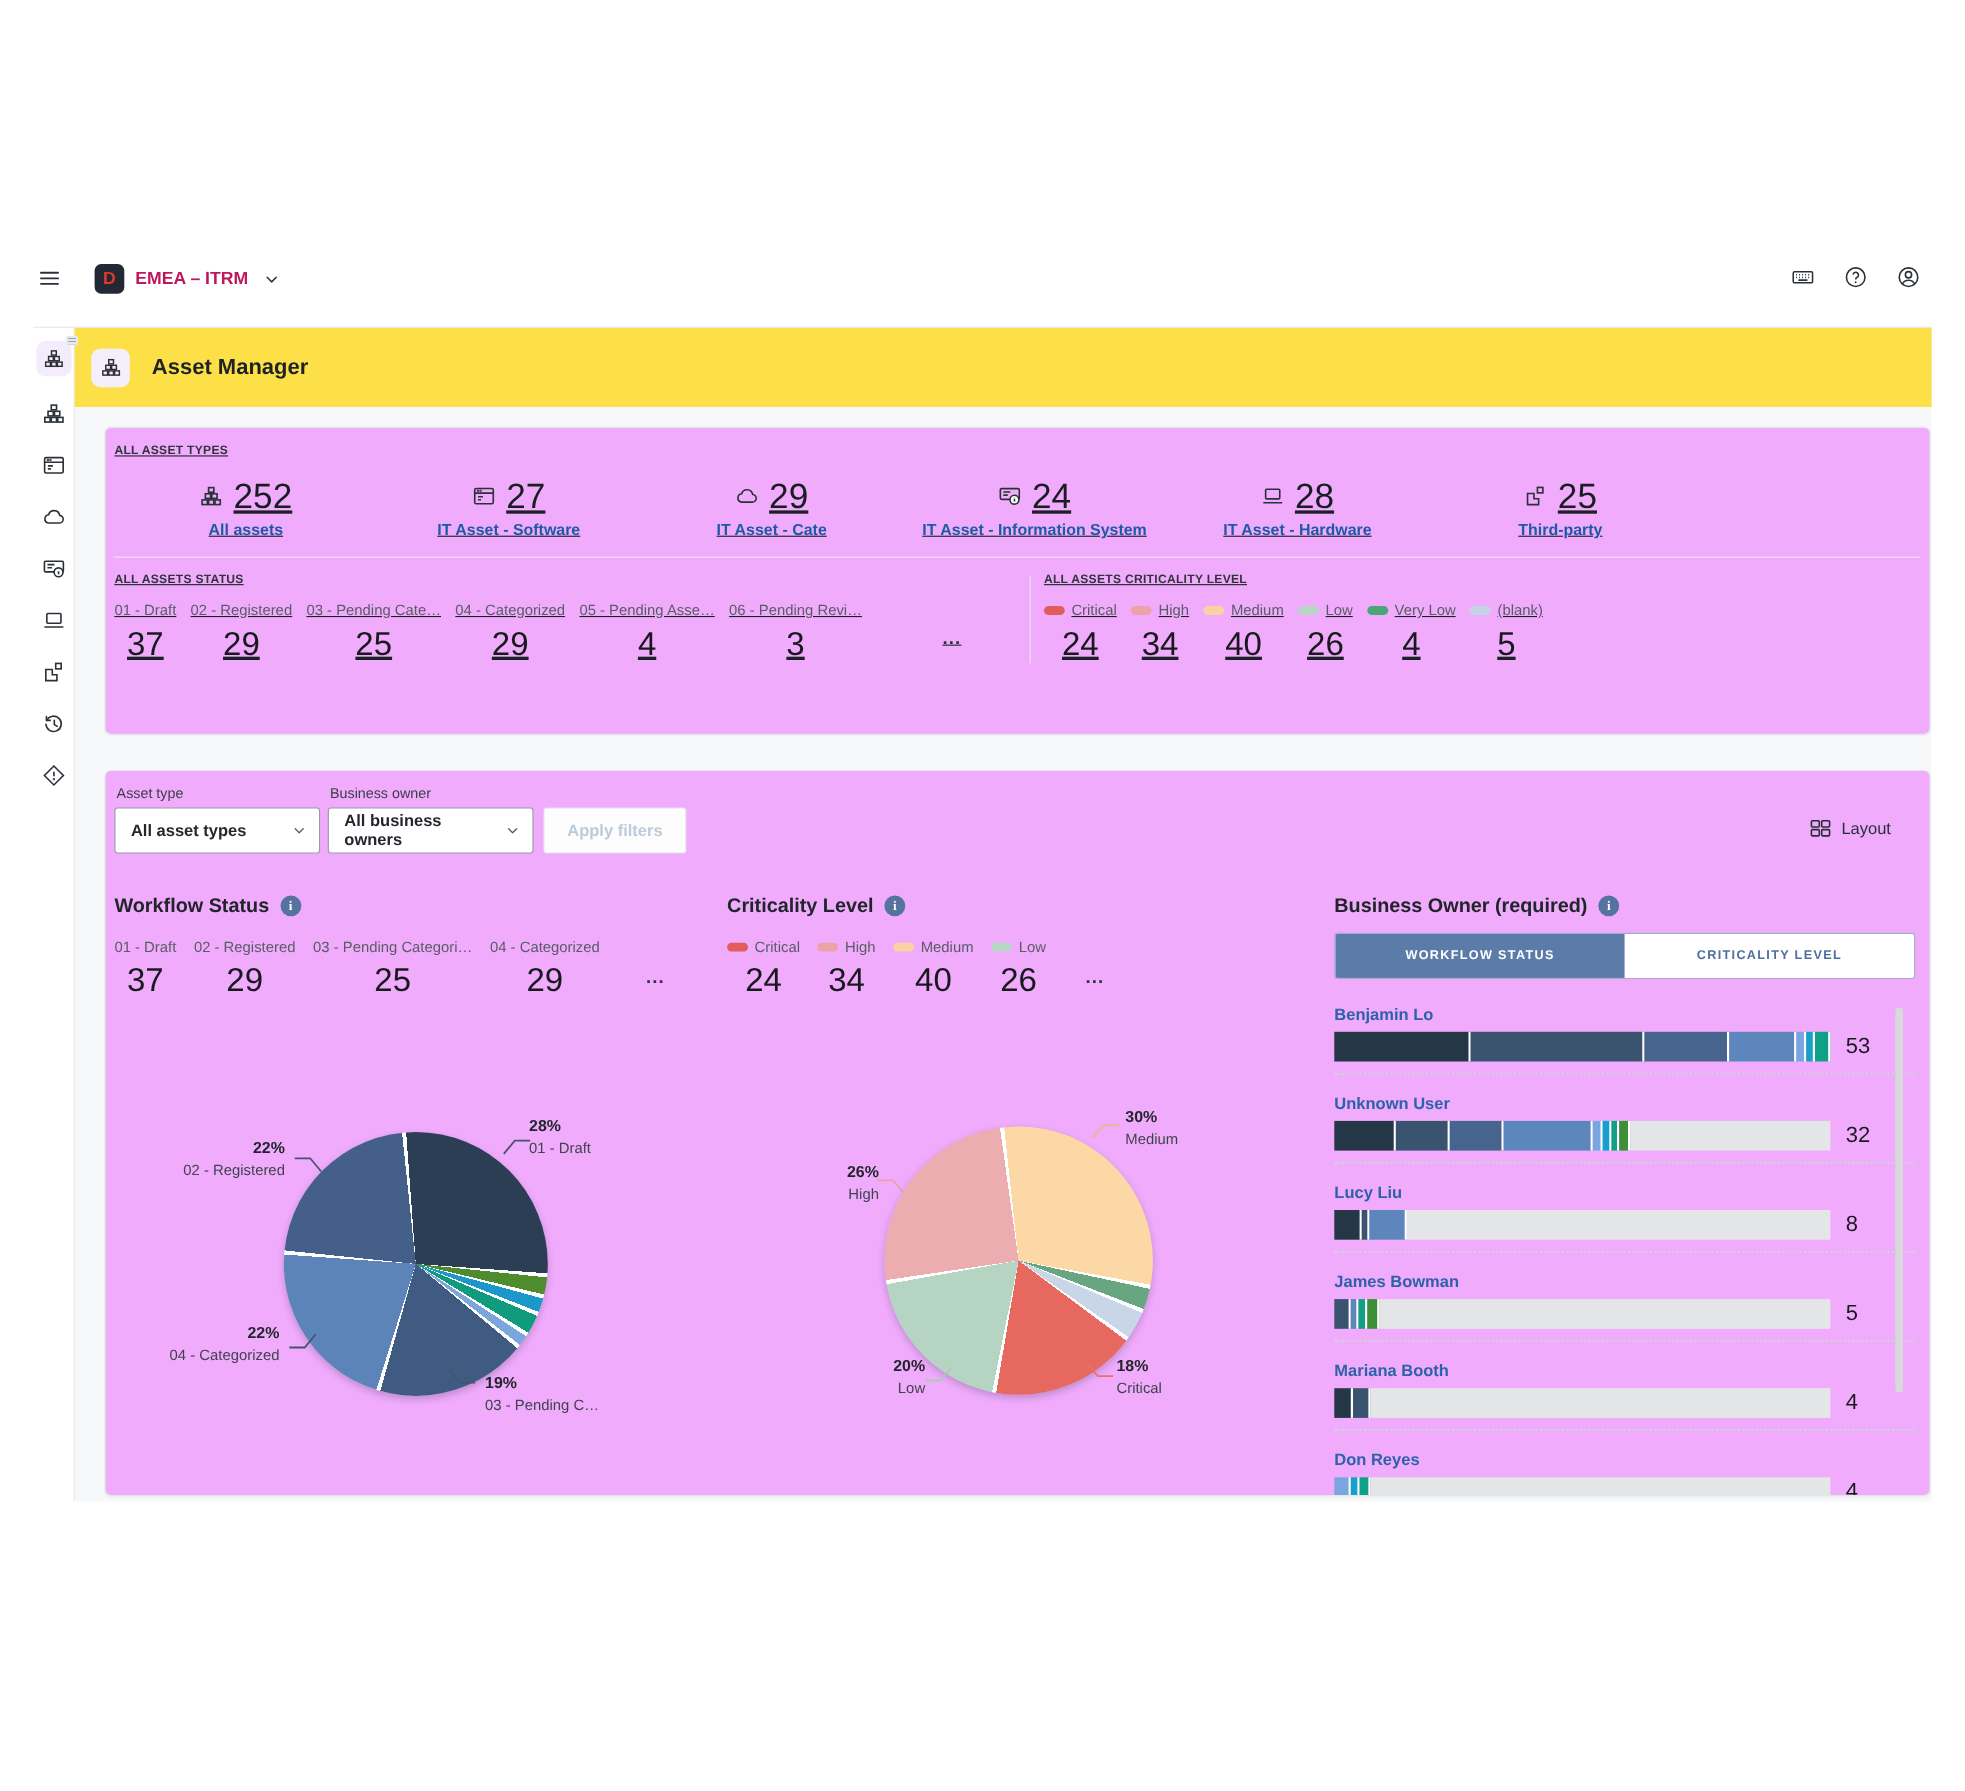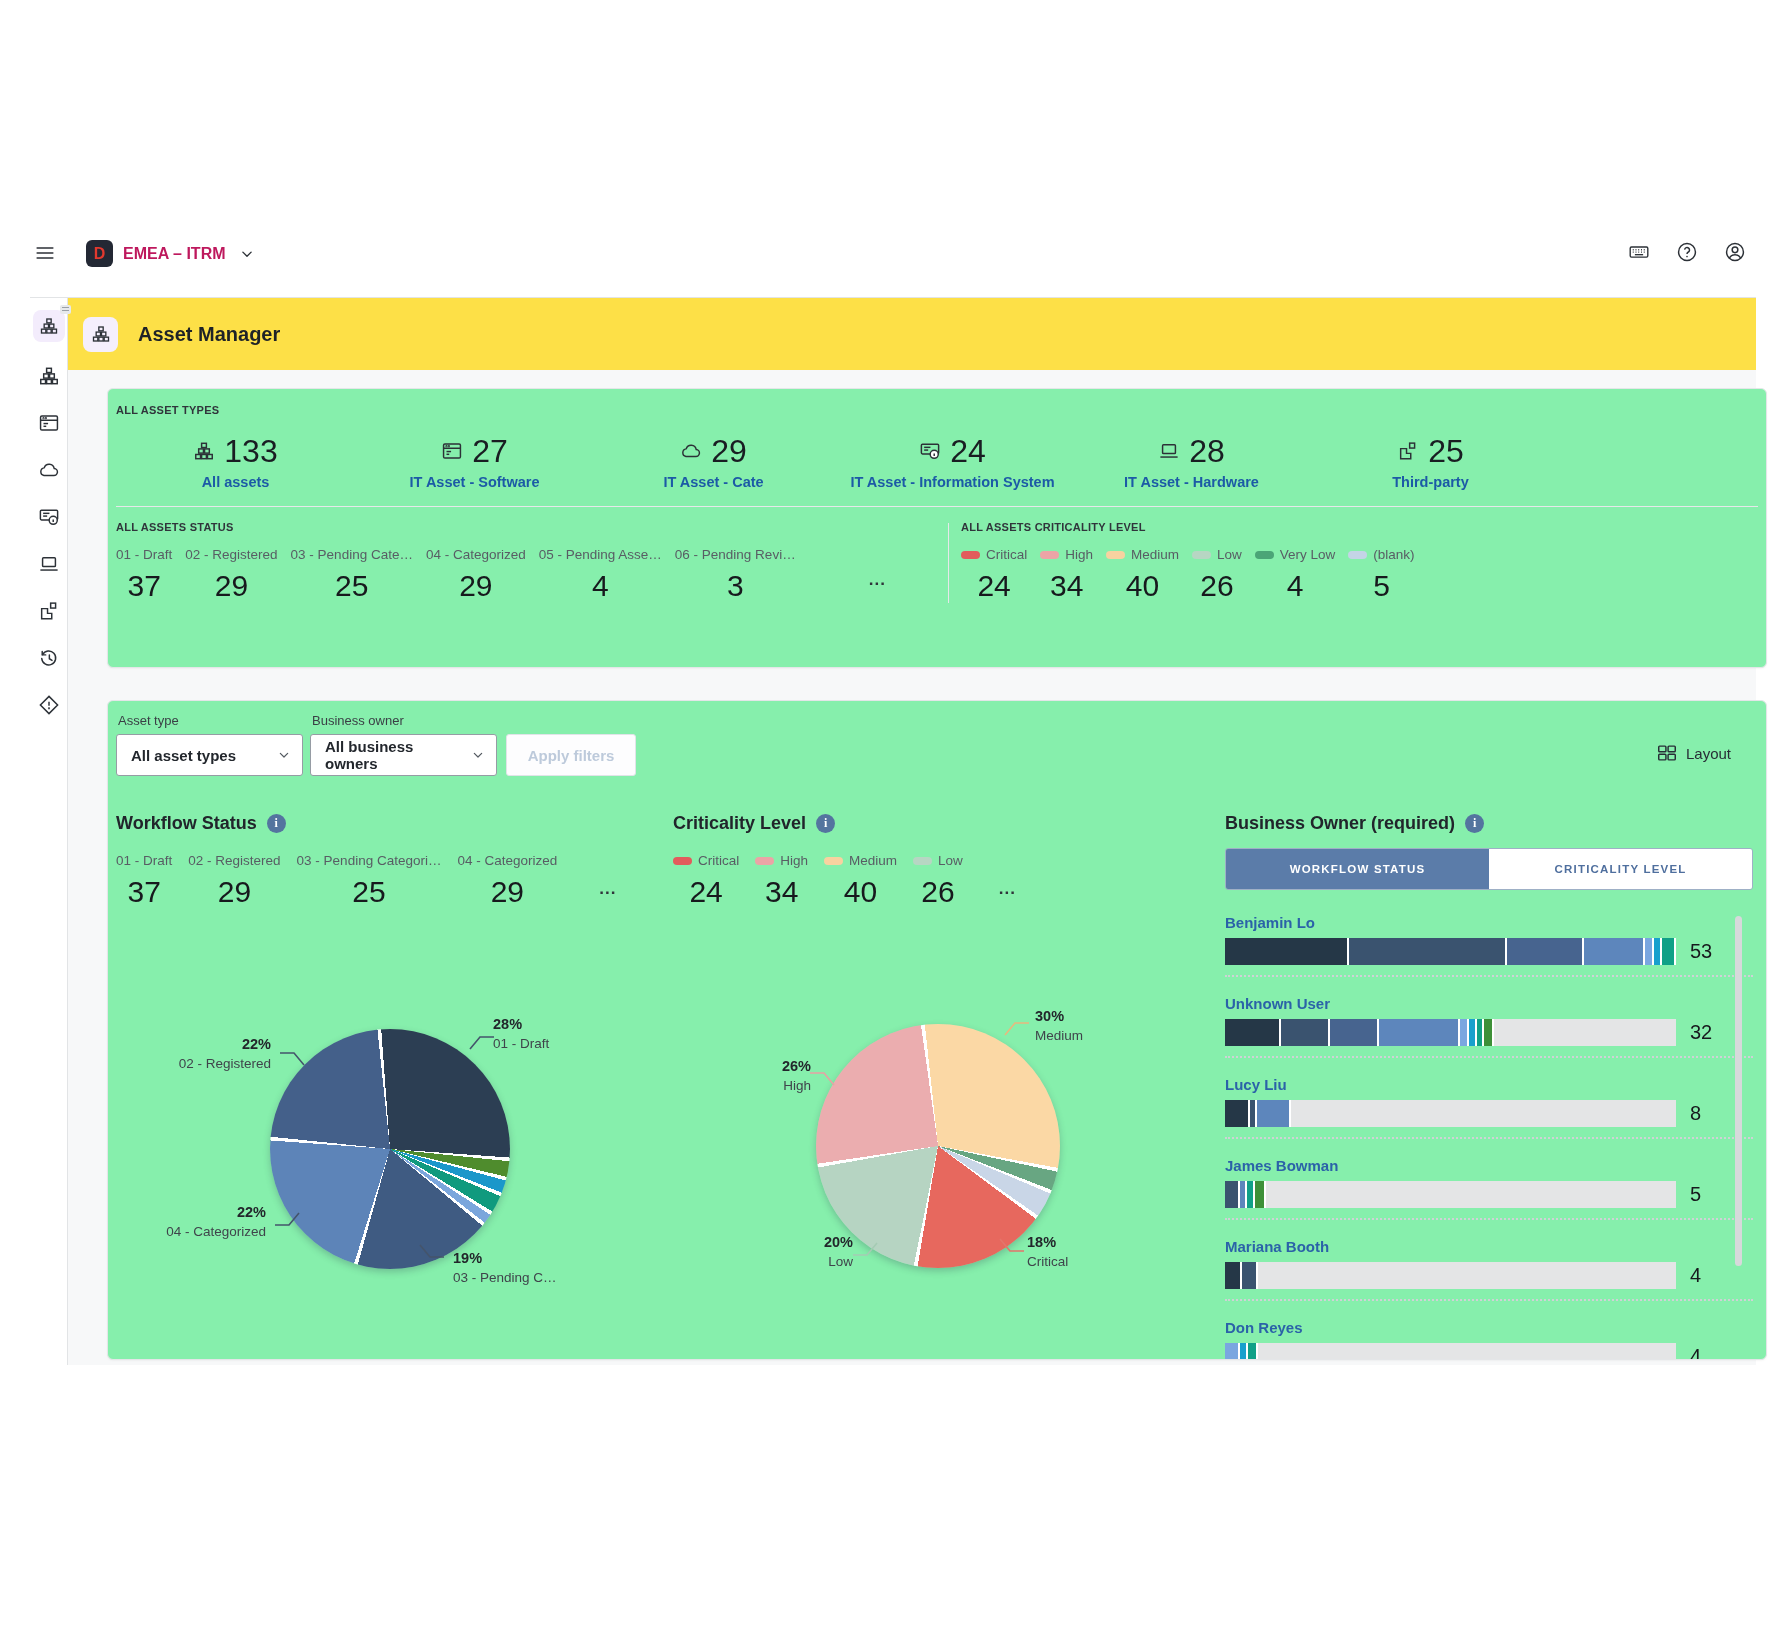--- a/index.html
+++ b/index.html
@@ -30,22 +30,22 @@
   .sb-item{margin-top:23px;width:24px;height:24px;background:none;border:none;padding:0;cursor:pointer;color:#2c3137;}
   .sb-item .icon{width:22px;height:22px;}
 
   .main{flex:1;background:#f7f8f9;min-width:0;}
   .main-header{height:72px;background:#fde047;display:flex;align-items:center;}
   .mh-icon{margin-left:15px;width:35px;height:35px;border-radius:8px;background:#f5effc;color:#7d2fd0;
            display:flex;align-items:center;justify-content:center;}
   .mh-title{margin-left:20px;font-size:20px;font-weight:700;color:#1e2227;}
 
   .dash{padding-top:18px;}
-  .card{margin-left:39px;width:1660px;background:#86efac;border:1px solid #e4e6e8;border-radius:6px;
-        box-shadow:0 1px 2px rgba(0,0,0,.04);box-sizing:border-box;}
+  .card{margin-left:27px;width:1660px;background:#f0abfc;border:1px solid #e4e6e8;border-radius:6px;
+        box-shadow:0 1px 2px rgba(0,0,0,.04);box-sizing:border-box;text-decoration:underline;}
   .card1{height:280px;padding:15px 8px 0 8px;}
   .card2{height:660px;margin-top:32px;position:relative;overflow:hidden;}
 
   .sec-label{font-size:11px;font-weight:700;letter-spacing:.25px;color:#30353b;}
 
   
   .stats-row{display:flex;width:1434px;margin-top:16px;}
   .stat{flex:1;text-align:center;cursor:pointer;}
   .stat-top{display:flex;align-items:center;justify-content:center;gap:9px;}
   .stat-num{font-size:32px;color:#191d22;line-height:38px;}
@@ -283,21 +283,21 @@
                         <g fill="none" stroke="currentColor" stroke-width="1.6">
                           <rect x="9.4" y="3.6" width="5.2" height="4.6"></rect>
                           <rect x="6.2" y="9.7" width="5.2" height="4.6"></rect>
                           <rect x="12.6" y="9.7" width="5.2" height="4.6"></rect>
                           <rect x="3" y="15.8" width="5.2" height="4.6"></rect>
                           <rect x="9.4" y="15.8" width="5.2" height="4.6"></rect>
                           <rect x="15.8" y="15.8" width="5.2" height="4.6"></rect>
                         </g>
                       </svg>
                     </span>
-                    <span class="stat-num">133</span>
+                    <span class="stat-num">252</span>
                   </div>
      <div class="stat-label">All assets</div>
    </div>
                 <div class="stat">
      <div class="stat-top">
                     <span class="icon i22">
                       <svg viewBox="0 0 24 24">
                         <g fill="none" stroke="currentColor" stroke-width="1.6">
                           <rect x="2.8" y="4.4" width="18.4" height="15.2" rx="1.4"></rect>
                           <line x1="2.8" y1="9" x2="21.2" y2="9"></line>

